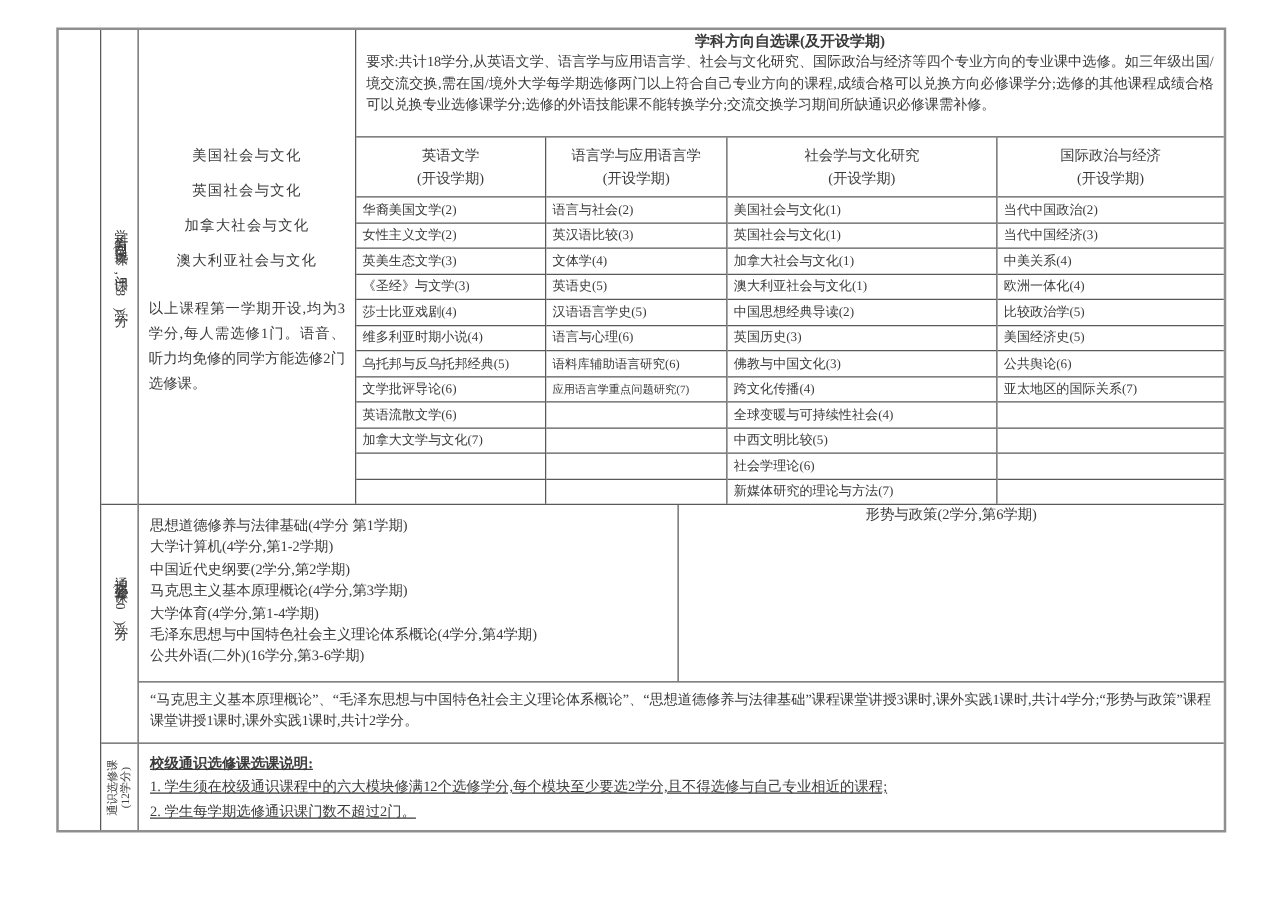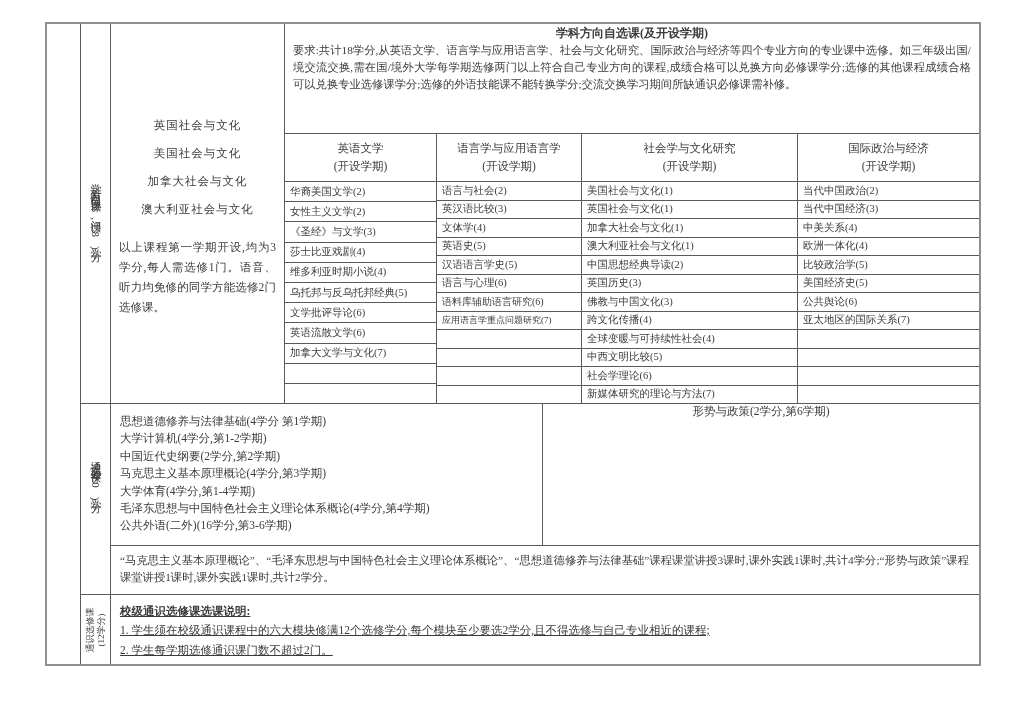--- a/index.html
+++ b/index.html
@@ -32,21 +32,21 @@
   .rot { transform: rotate(-90deg); font-size: 9px; line-height: 11px; text-align: center; white-space: nowrap; }
 
   .content { flex: 1; display: flex; flex-direction: column; }
 
   
   .sec1 { height: 380px; border-bottom: 1px solid #5a5a5a; display: flex; }
   .groupcell { width: 174px; border-right: 1px solid #5a5a5a; display: flex; flex-direction: column; justify-content: center; padding: 6px 8px; }
   .groupline { text-align: center; font-size: 11.5px; line-height: 28px; letter-spacing: 1px; }
   .groupnote { margin-top: 14px; font-size: 11.5px; line-height: 20px; text-align: justify; }
   .dirtable { flex: 1; display: flex; flex-direction: column; }
-  .dirhead { height: 110px; border-bottom: 1px solid #5a5a5a; padding: 1px 8px 0 8px; }
+  .dirhead { height: 86px; border-bottom: 1px solid #5a5a5a; padding: 1px 8px 0 8px; }
   .dirtitle { text-align: center; font-weight: bold; font-size: 12px; line-height: 17px; }
   .dirreq { font-size: 11.3px; line-height: 16.8px; text-align: justify; }
   .dircols { flex: 1; display: flex; }
   .course-col { display: flex; flex-direction: column; }
   .course-col + .course-col { border-left: 1px solid #5a5a5a; }
   .c1 { width: 151px; } .c2 { width: 145px; } .c3 { width: 216px; } .c4 { flex: 1; }
   .colhead { height: 48px; border-bottom: 1px solid #5a5a5a; text-align: center; font-weight: normal; font-size: 11.5px; padding-top: 7px; }
   .colsem { margin-top: 3px; }
   .colcells { flex: 1; display: flex; flex-direction: column; }
   .course-cell { flex: 1; font-size: 10.5px; padding-left: 5px; display: flex; align-items: center; white-space: nowrap; overflow: hidden; }
@@ -90,22 +90,22 @@
         </div>
       </div>
     </div>
 
     <div class="content">
 
       <div class="sec1">
         <div class="groupcell">
           <div>
 
-          <div class="groupline">英国社会与文化</div>
-              <div class="groupline">美国社会与文化</div>
+          <div class="groupline">美国社会与文化</div>
+              <div class="groupline">英国社会与文化</div>
               <div class="groupline">加拿大社会与文化</div>
               <div class="groupline">澳大利亚社会与文化</div>
             </div>
           <div class="groupnote">以上课程第一学期开设,均为3学分,每人需选修1门。语音、听力均免修的同学方能选修2门选修课。</div>
         </div>
 
         <div class="dirtable">
           <div class="dirhead">
             <div class="dirtitle">学科方向自选课(及开设学期)</div>
             <div class="dirreq">要求:共计18学分,从英语文学、语言学与应用语言学、社会与文化研究、国际政治与经济等四个专业方向的专业课中选修。如三年级出国/境交流交换,需在国/境外大学每学期选修两门以上符合自己专业方向的课程,成绩合格可以兑换方向必修课学分;选修的其他课程成绩合格可以兑换专业选修课学分;选修的外语技能课不能转换学分;交流交换学习期间所缺通识必修课需补修。</div>
@@ -114,20 +114,21 @@
 
             <div class="course-col c1">
               <div class="colhead">
                 <div>英语文学</div>
                 <div class="colsem">(开设学期)</div>
               </div>
               <div class="colcells">
 
               <div class="course-cell">华裔美国文学(2)</div>
                   <div class="course-cell">女性主义文学(2)</div>
+                  <div class="course-cell">英美生态文学(3)</div>
                   <div class="course-cell">《圣经》与文学(3)</div>
                   <div class="course-cell">莎士比亚戏剧(4)</div>
                   <div class="course-cell">维多利亚时期小说(4)</div>
                   <div class="course-cell">乌托邦与反乌托邦经典(5)</div>
                   <div class="course-cell">文学批评导论(6)</div>
                   <div class="course-cell">英语流散文学(6)</div>
                   <div class="course-cell">加拿大文学与文化(7)</div>
                   <div class="course-cell"></div>
                   <div class="course-cell"></div>
                 </div>

